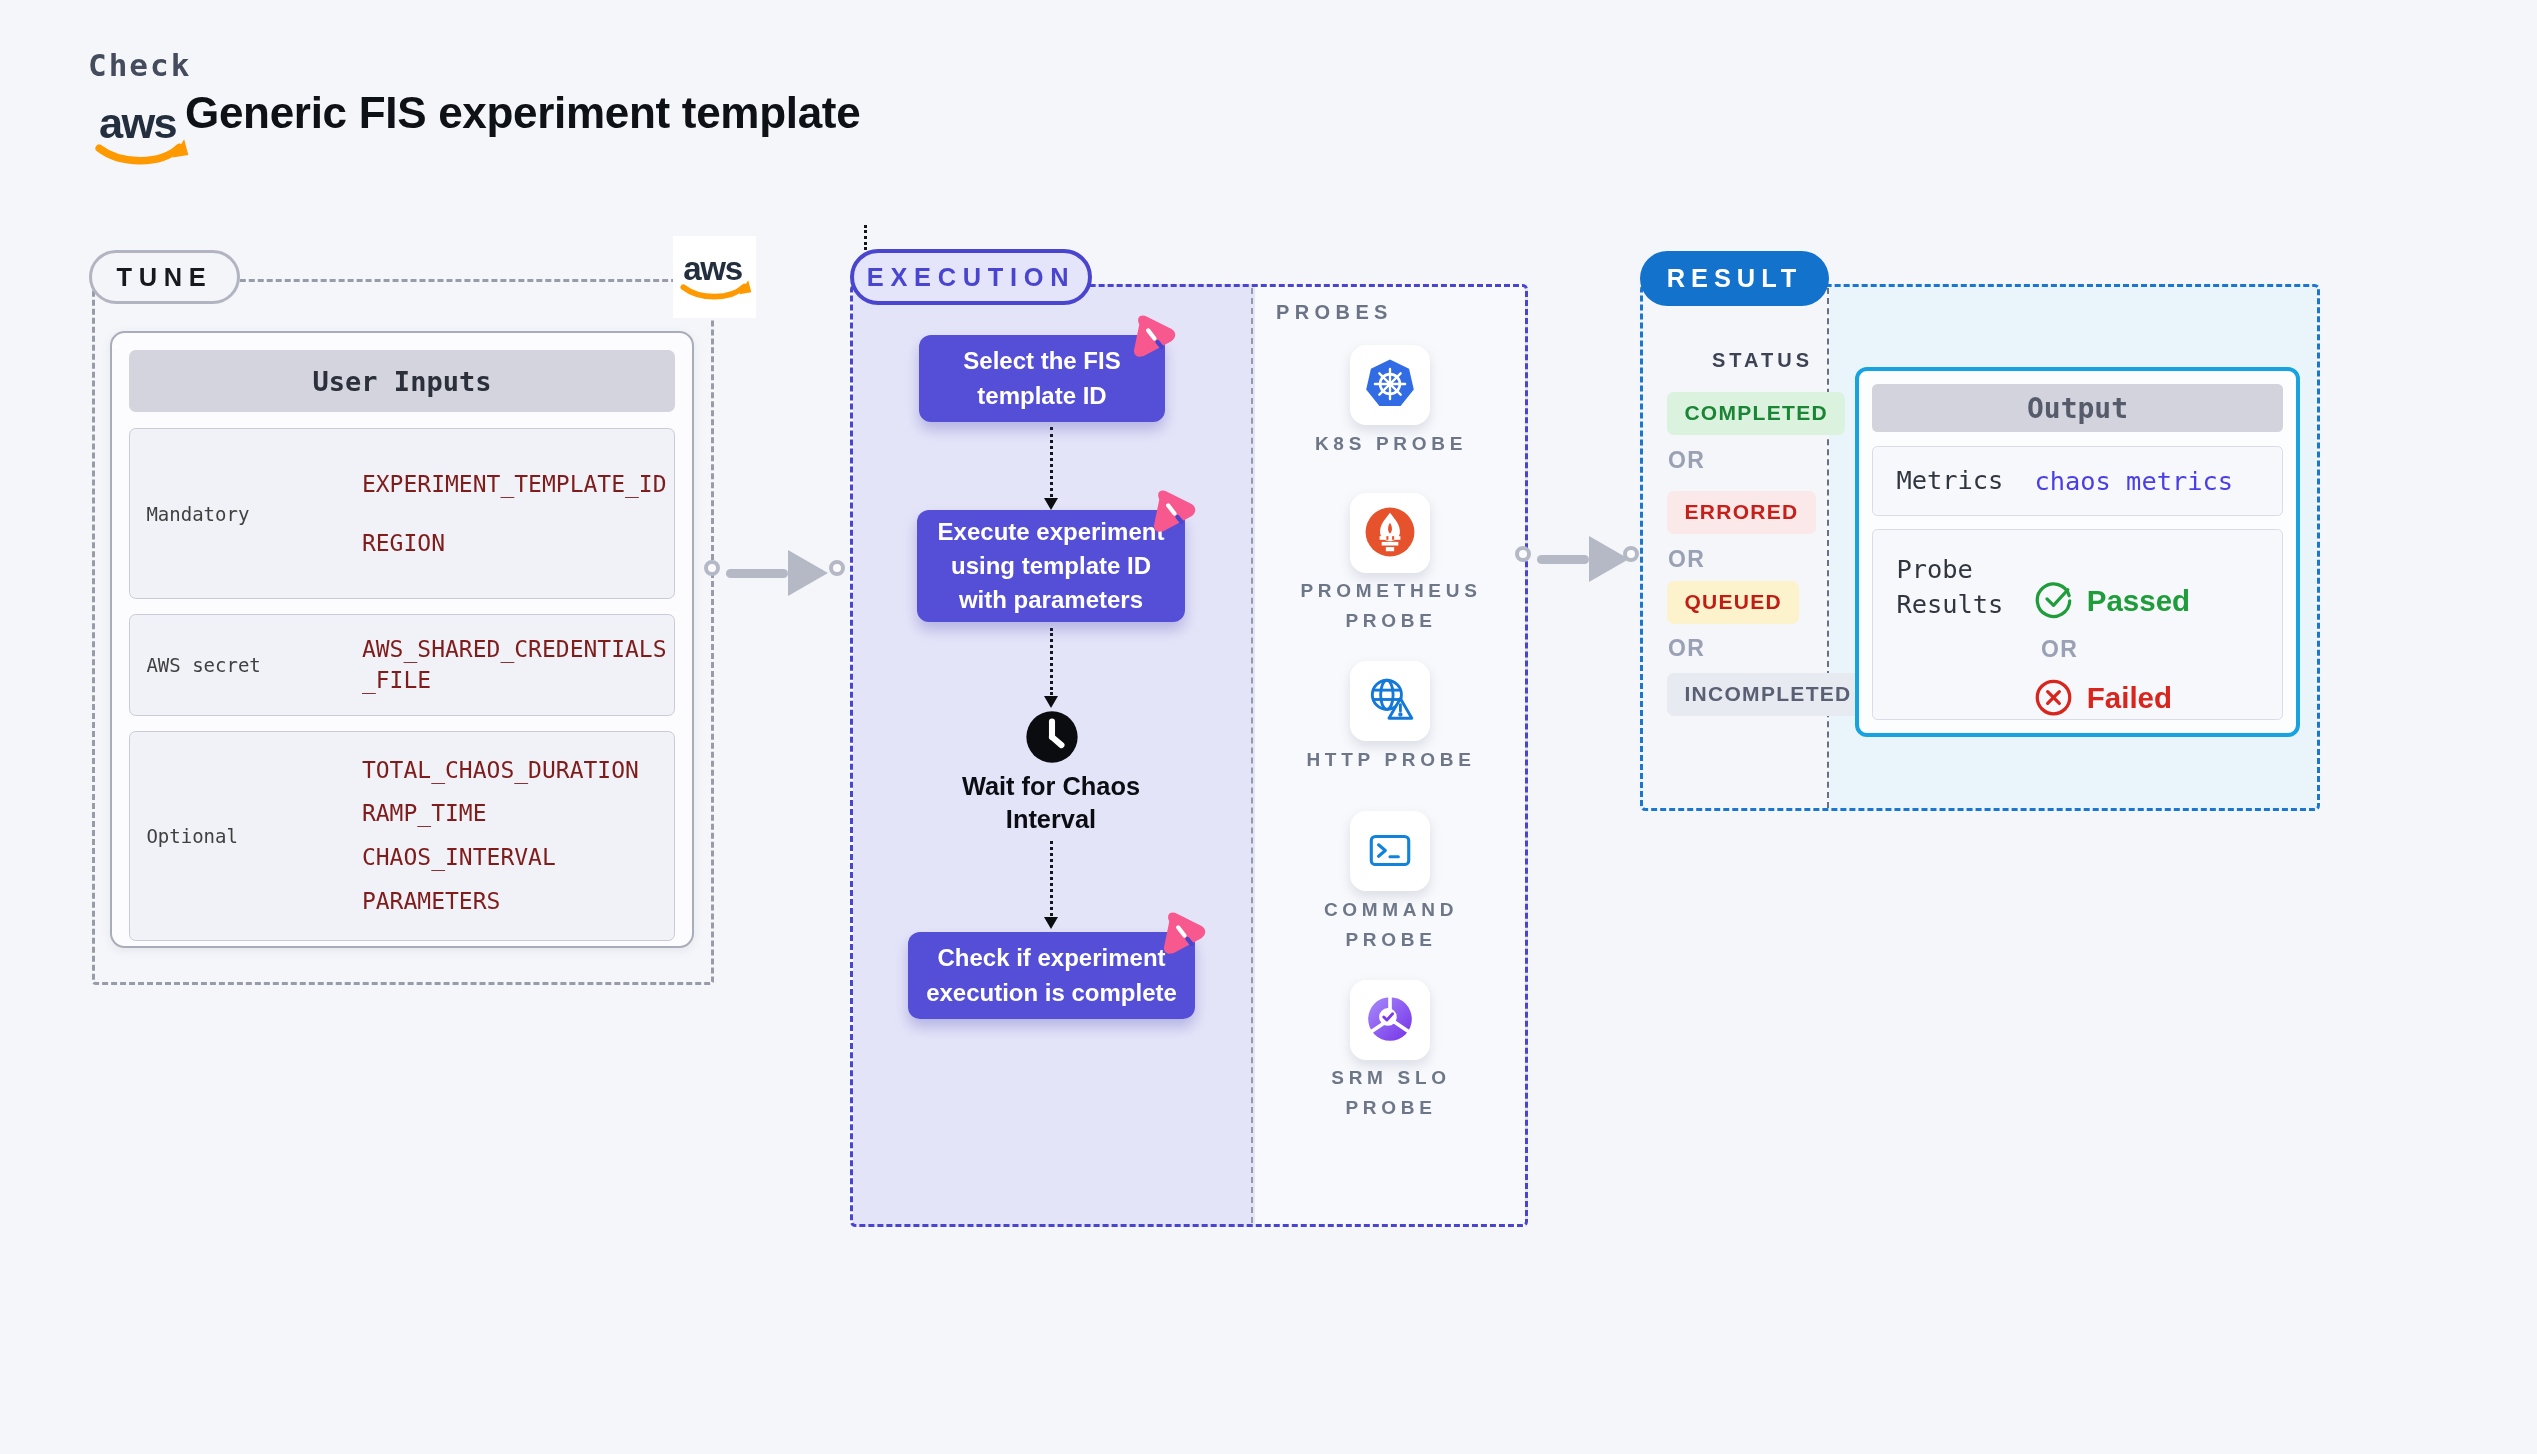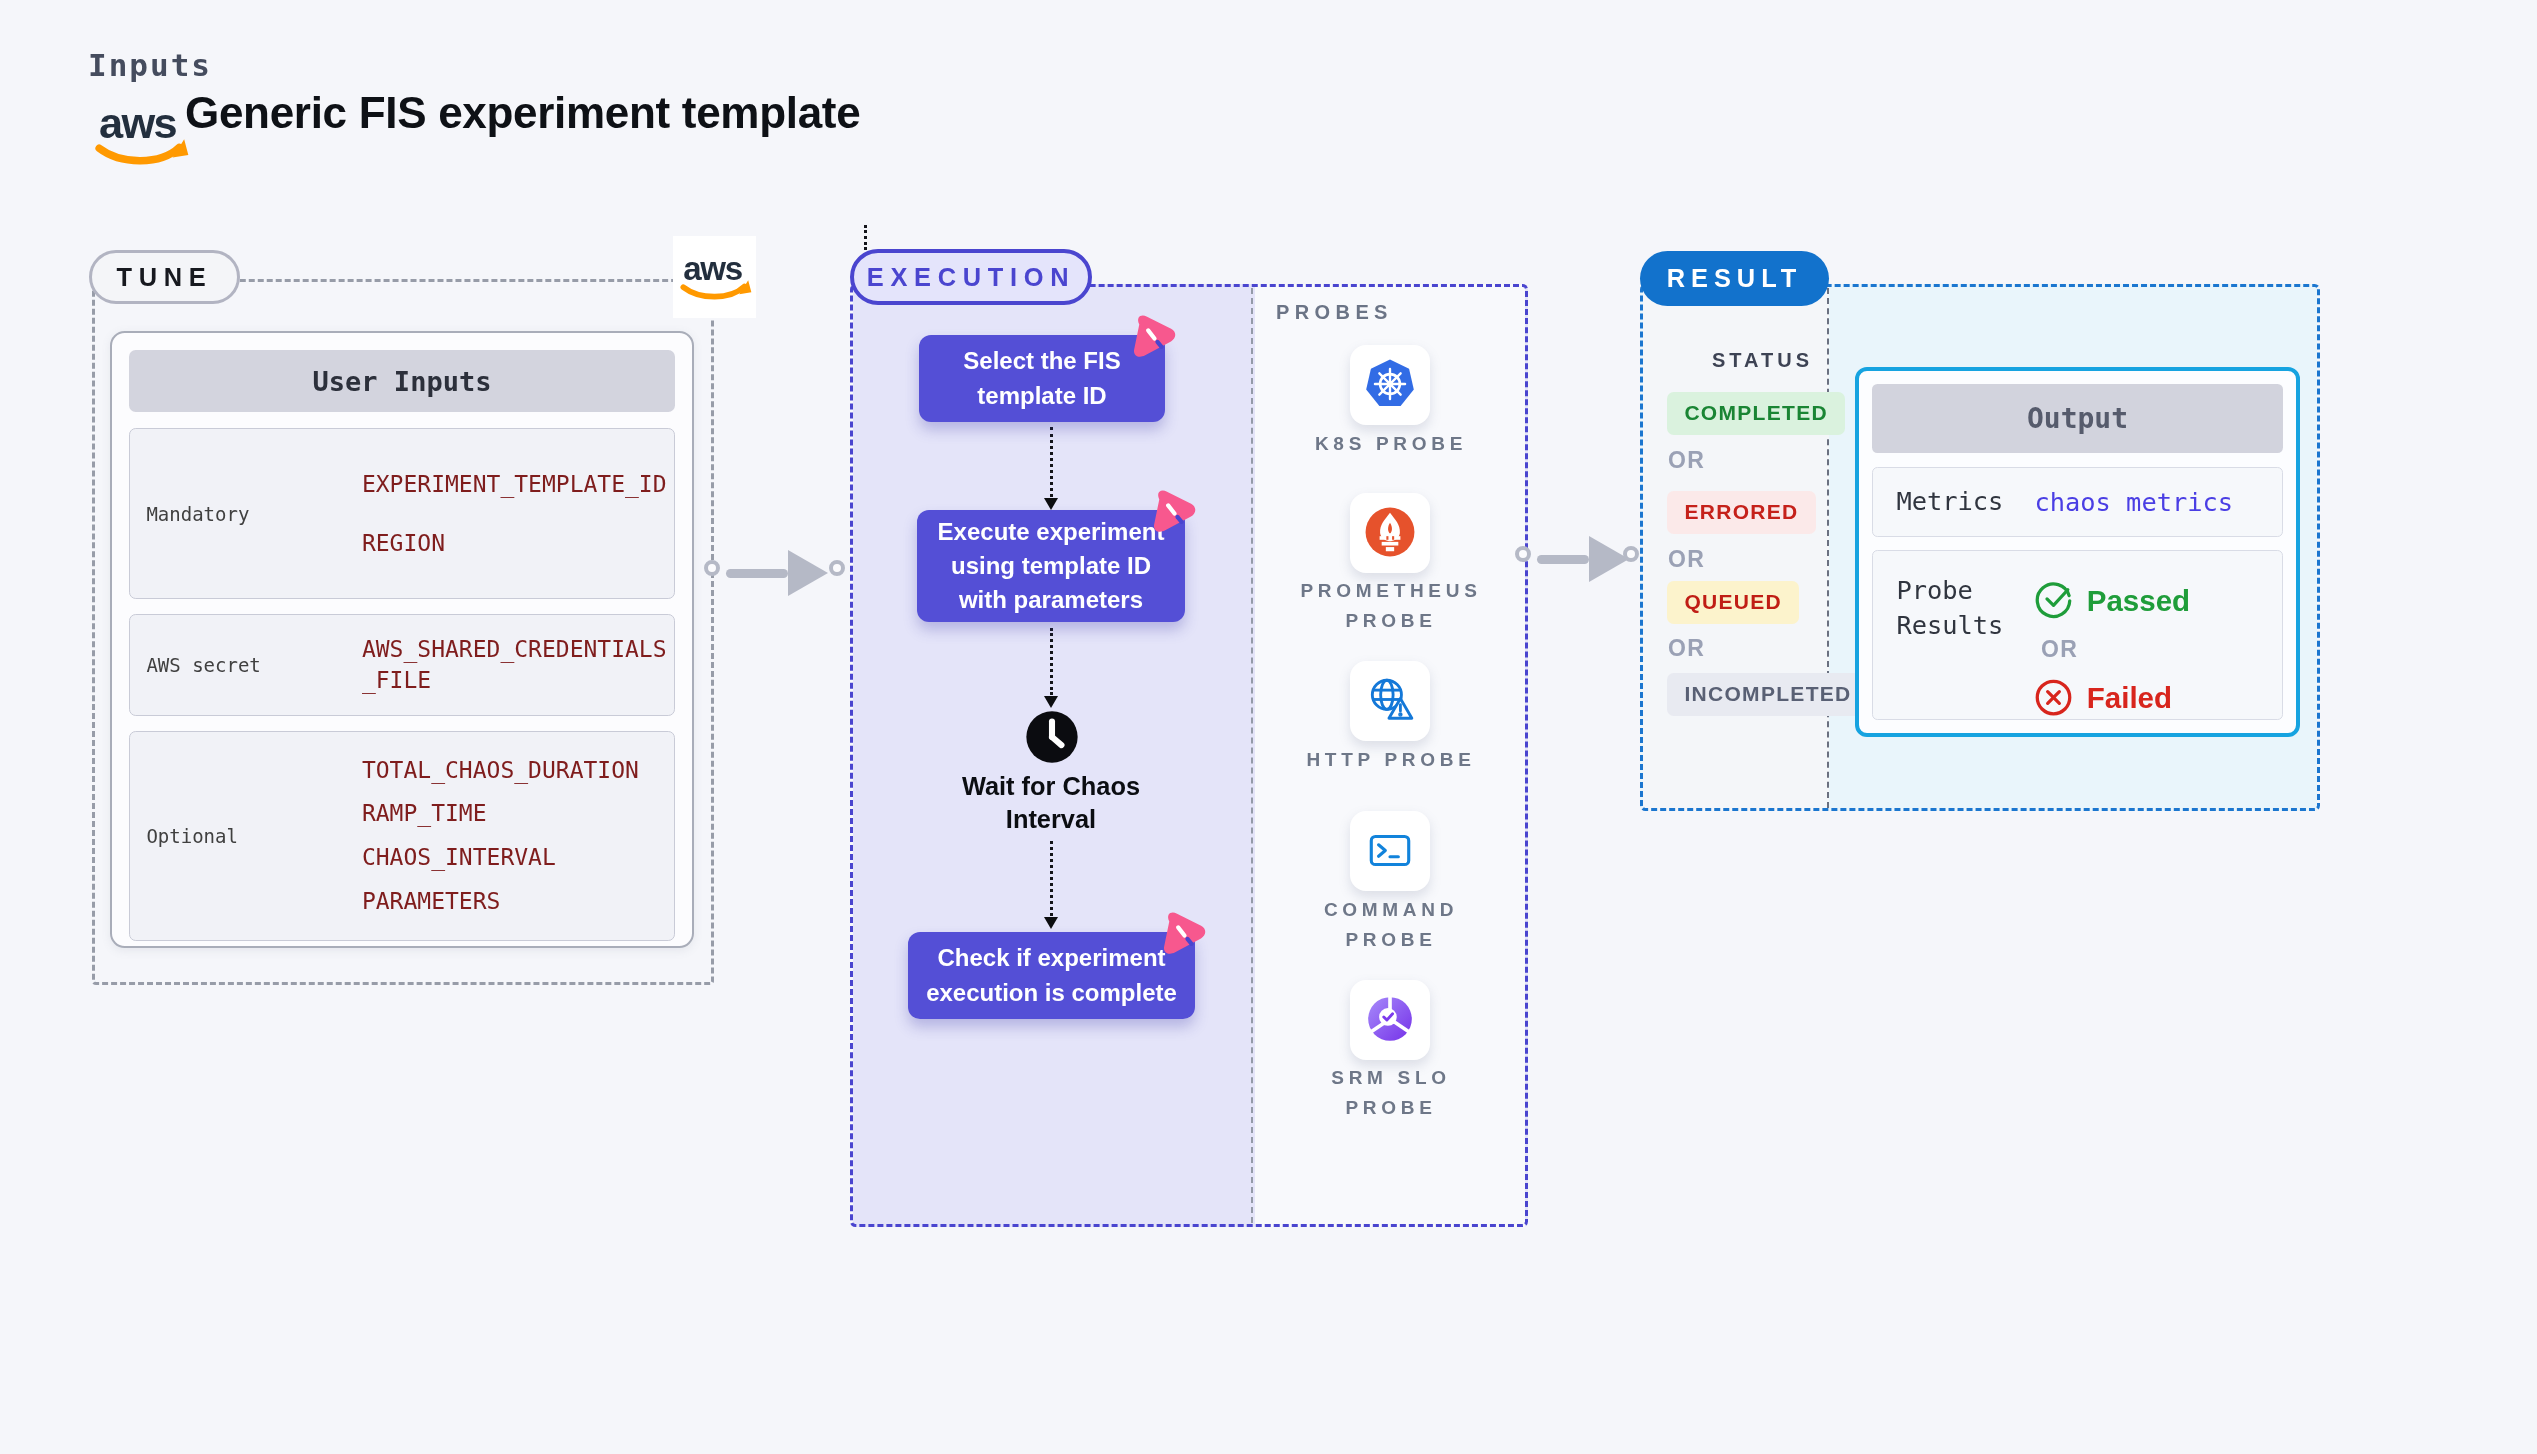--- a/index.html
+++ b/index.html
@@ -103,21 +103,21 @@
   .status-heading { left:1668px; top:349px; font-size:20px; font-weight:bold; letter-spacing:4px; color:#3d4354;margin-left:44px; }
   .status-badge { padding:9.4px 17.4px; border-radius:6.7px; font-size:21px; font-weight:bold; letter-spacing:1.3px; display:inline-block; }
   .or-label { font-size:23px; font-weight:bold; letter-spacing:1.3px; color:#9aa1b5; }
 
   .output-card {
     left:1855px; top:367px; width:445px; height:370px; background:#fcfdff;
     border:4px solid #16a3e0; border-radius:12px; padding:13.4px;
     display:flex; flex-direction:column; gap:13.4px;
   }
   .output-header {
-    height:69px; background:#d2d3dd; border-radius:5.4px; flex:none;
+    height:48px; background:#d2d3dd; border-radius:5.4px; flex:none;
     display:flex; align-items:center; justify-content:center;
     font-size:28px; font-weight:bold; color:#565b6c;
   }
   .output-row { background:#f6f8fb; border:1.3px solid #d9dce6; border-radius:5.4px; }
   .metrics-row { height:70px; display:flex; align-items:center; flex:none; }
   .output-row-label { width:161px; padding-left:23px; font-size:25.4px; color:#30353f; line-height:1.4; }
   .metrics-value { font-size:25.4px; color:#4a3ee4; }
   .pr-row { flex:1; display:flex;align-items:flex-end; }
   .pr-label { align-self:flex-start; padding-top:21.4px; }
   .pr-right { display:flex; flex-direction:column; gap:14.7px; padding-top:17.4px; }
@@ -139,21 +139,21 @@
     <g id="litmus-mark">
       <path d="M12 16 C5 6 12 0 21 3 L58 14 C67 17 68 26 61 32 L28 58 C19 65 10 61 11 51 Z" fill="#f7588e"></path>
       <path d="M26 22 L37 32" stroke="#ffffff" stroke-width="6" stroke-linecap="round"></path>
       <path d="M42 36 L49 42" stroke="#4a45cf" stroke-width="6" stroke-linecap="round"></path>
     </g>
   </defs>
 </svg>
 
 <div id="canvas">
 
-  <div class="abs fault-brand mono">Inputs</div>
+  <div class="abs fault-brand mono">Check</div>
   <div class="abs aws-logo-header">
     <svg viewBox="0 0 118 84" width="112" height="70">
         <use href="#aws-mark"></use>
       </svg>
   </div>
   <div class="abs page-title">Generic FIS experiment template</div>
 
   <div class="abs tune-box"></div>
   <div class="abs tune-pill">TUNE</div>
   <div class="abs aws-logo-tune">

